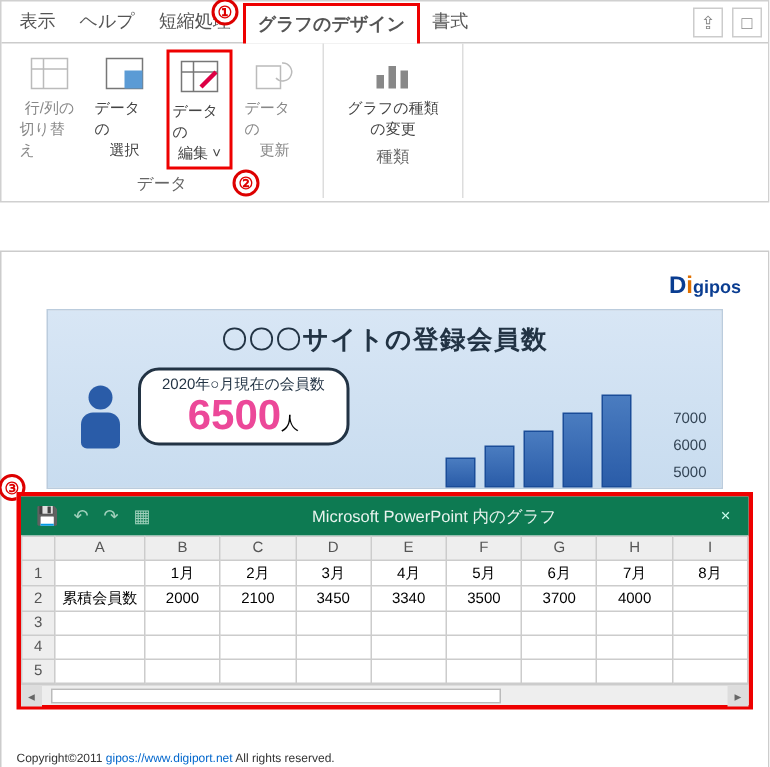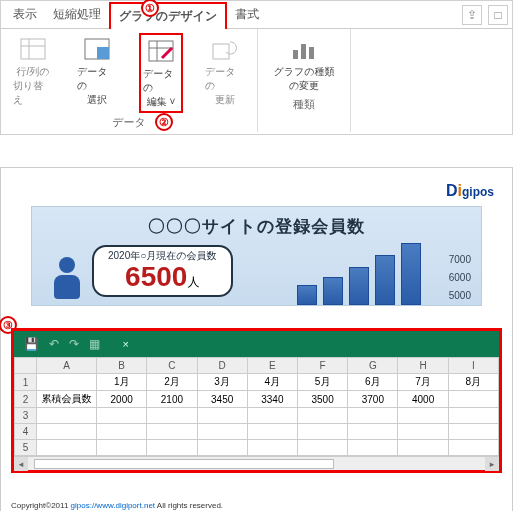--- a/index.html
+++ b/index.html
@@ -6,34 +6,34 @@
 body{background:#fff;width:513px}
 .ribbon-wrap{border:1px solid #d0d0d0;padding-bottom:2px}
 .tabs{display:flex;align-items:center;font-size:12px;color:#555;border-bottom:1px solid #ccc;height:28px;padding:4px 4px}
 .tab{padding:4px 8px;cursor:pointer}
 .tab.active{border:2px solid #e00;border-bottom:none;color:#555;font-weight:bold;background:#fff;margin-bottom:-1px}
 .qbtn{width:20px;height:20px;border:1px solid #ccc;margin-left:6px;display:flex;align-items:center;justify-content:center;color:#888;font-size:12px}
 .marker{display:inline-flex;align-items:center;justify-content:center;width:18px;height:18px;border:2px solid #d00;border-radius:50%;color:#d00;font-size:11px;font-weight:bold;background:#fff}
 .m1{position:absolute;left:140px;top:-2px}
 .groups{display:flex;position:relative}
 .group{display:flex;flex-direction:column;align-items:center;border-right:1px solid #ddd;padding:4px 10px 2px}
-.btns{display:flex;gap:20px}
+.btns{display:flex;gap:6px}
 .ribbtn{display:flex;flex-direction:column;align-items:center;font-size:10px;color:#888;padding:2px;width:44px}
 .ribbtn.enabled{color:#444}
 .ribbtn .ic{width:28px;height:28px;margin-bottom:2px;display:flex;align-items:center;justify-content:center}
 .ribbtn.hl{border:2px solid #e00}
 .glabel{font-size:11px;color:#666;margin-top:2px}
 .slide-area{margin-top:32px;border:1px solid #ccc;padding:10px;position:relative;height:350px}
 .logo{position:absolute;right:18px;top:14px;font-weight:bold;font-size:16px}
 .logo .d{color:#0a3d91}.logo .i{color:#e07000}.logo .r{color:#0a3d91;font-size:12px}
-.chartbox{position:absolute;left:30px;top:38px;right:30px;height:100px;background:linear-gradient(#d8e6f5,#c8dcef);border:1px solid #bcd;padding:8px 0}
+.chartbox{position:absolute;left:30px;top:38px;right:30px;height:120px;background:linear-gradient(#d8e6f5,#c8dcef);border:1px solid #bcd;padding:8px 0}
 .ctitle{text-align:center;font-size:17px;color:#234;font-weight:bold;letter-spacing:1px}
 .callout{position:absolute;left:60px;top:38px;background:#fff;border:2px solid #234;border-radius:14px;padding:2px 14px 4px;text-align:center}
 .csmall{font-size:10px;color:#234}
-.cbig{font-size:28px;font-weight:bold;color:#b91c1c;line-height:1}
+.cbig{font-size:28px;font-weight:bold;color:#ec4899;line-height:1}
 .cunit{font-size:12px}
 .person{position:absolute;left:20px;top:50px;width:30px;height:44px}
 .person .head{width:16px;height:16px;background:#2a5ca8;border-radius:50%;margin:0 auto}
 .person .body{width:26px;height:24px;background:#2a5ca8;border-radius:8px 8px 4px 4px;margin:2px auto 0}
 .bars{position:absolute;right:60px;bottom:0;display:flex;align-items:flex-end;gap:6px}
 .bar{width:20px;background:linear-gradient(#4a7cc0,#2a5ca8);border:1px solid #1a4c98}
 .yaxis{position:absolute;right:10px;bottom:0;font-size:10px;color:#345;line-height:18px;text-align:left}
 .excel{position:absolute;left:10px;right:10px;top:160px;border:3px solid #e00;background:#fff}
 .xtit{background:#0d7a52;color:#e8f3ee;font-size:11px;height:26px;display:flex;align-items:center}
 .xtit .xicons{display:flex;gap:10px;padding:0 10px;color:#9fd0bb;font-size:12px}
@@ -55,20 +55,21 @@
 .copy a{color:#06c}
 svg{display:block}
 </style>
 </head>
 <body>
 
 <div class="ribbon-wrap" style="position:relative">
   <span class="marker m1">①</span>
   <div class="tabs">
     <div class="tab">表示</div>
+    <div class="tab">ヘルプ</div>
     <div class="tab">短縮処理</div>
     <div class="tab active">グラフのデザイン</div>
     <div class="tab">書式</div>
     <div style="flex:1"></div>
     <div class="qbtn">⇪</div>
     <div class="qbtn">□</div>
   </div>
   <div class="groups">
     <span class="marker m2">②</span>
     <div class="group">
@@ -168,20 +169,21 @@
   <span class="marker m3">③</span>
 
   <div class="excel">
     <div class="xtit">
       <div class="xicons">
           <span>💾</span>
           <span>↶</span>
           <span>↷</span>
           <span>▦</span>
         </div>
+      <div class="xlabel">Microsoft PowerPoint 内のグラフ</div>
       <div class="xclose">×</div>
     </div>
     <div class="sheet">
       <table class="grid">
         <tbody>
             <tr>
           <th class="rh"></th>
               <th>A</th>
               <th>B</th>
               <th>C</th>

